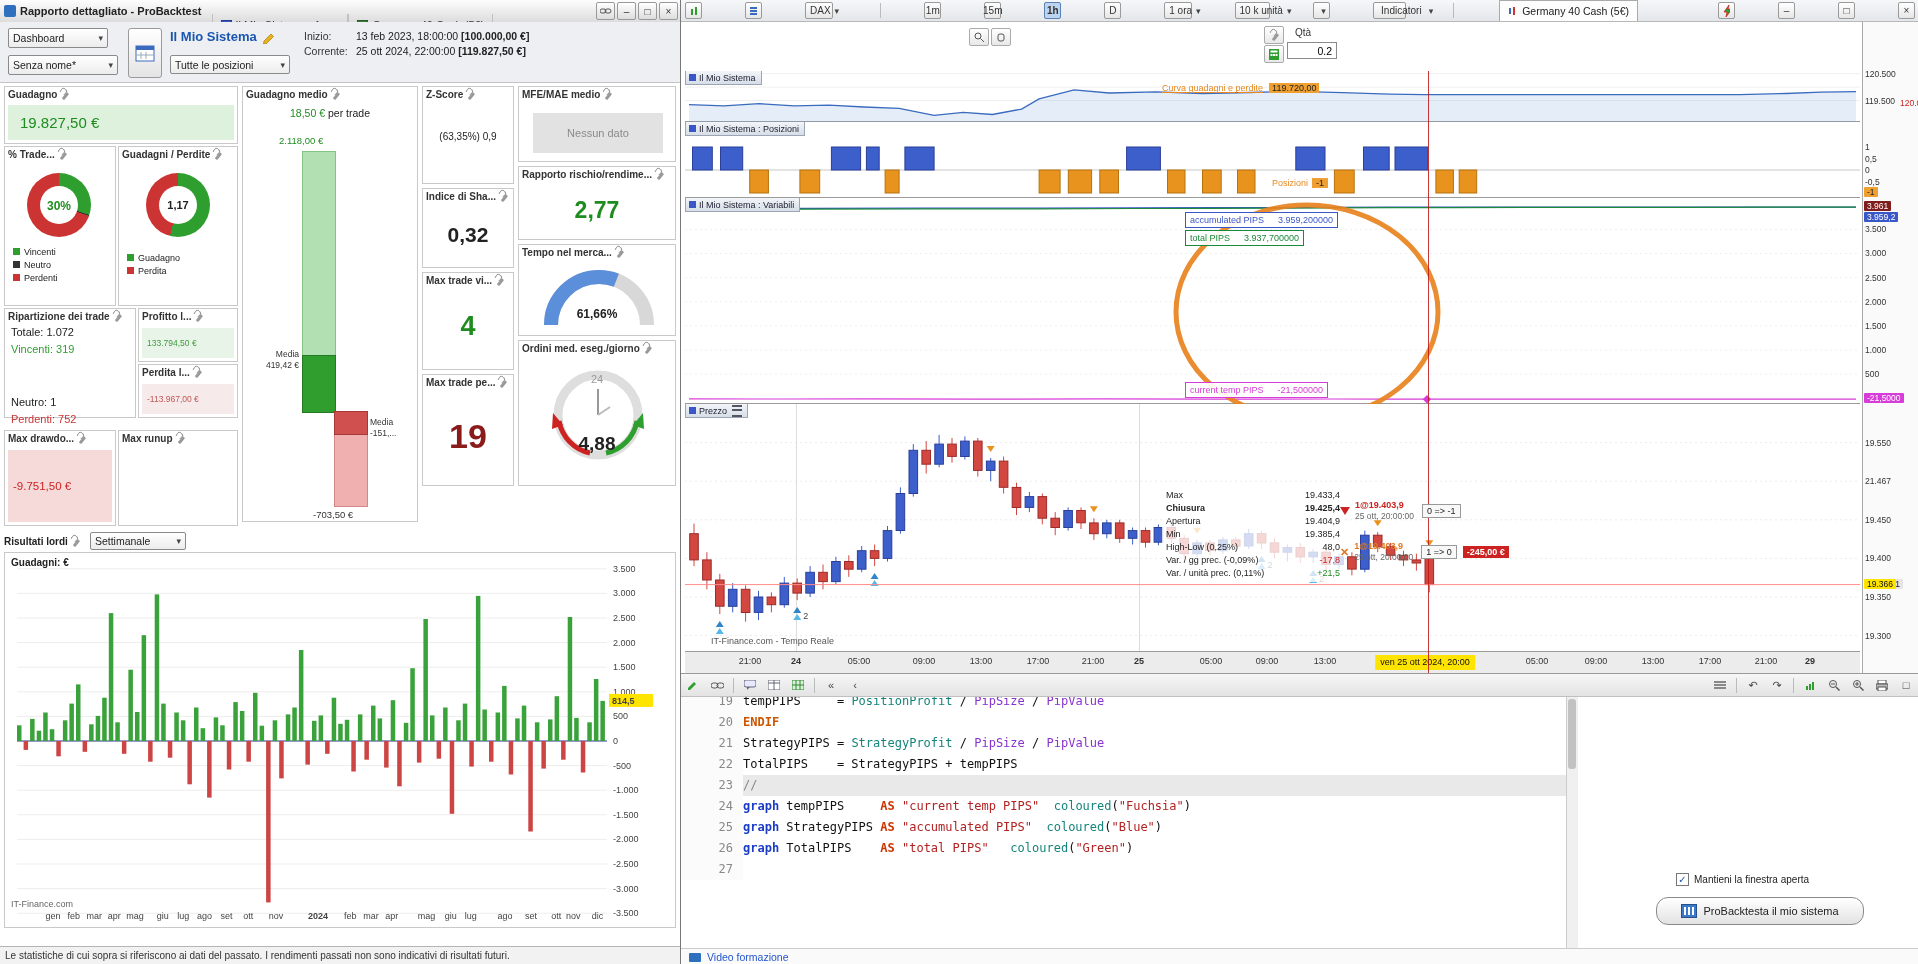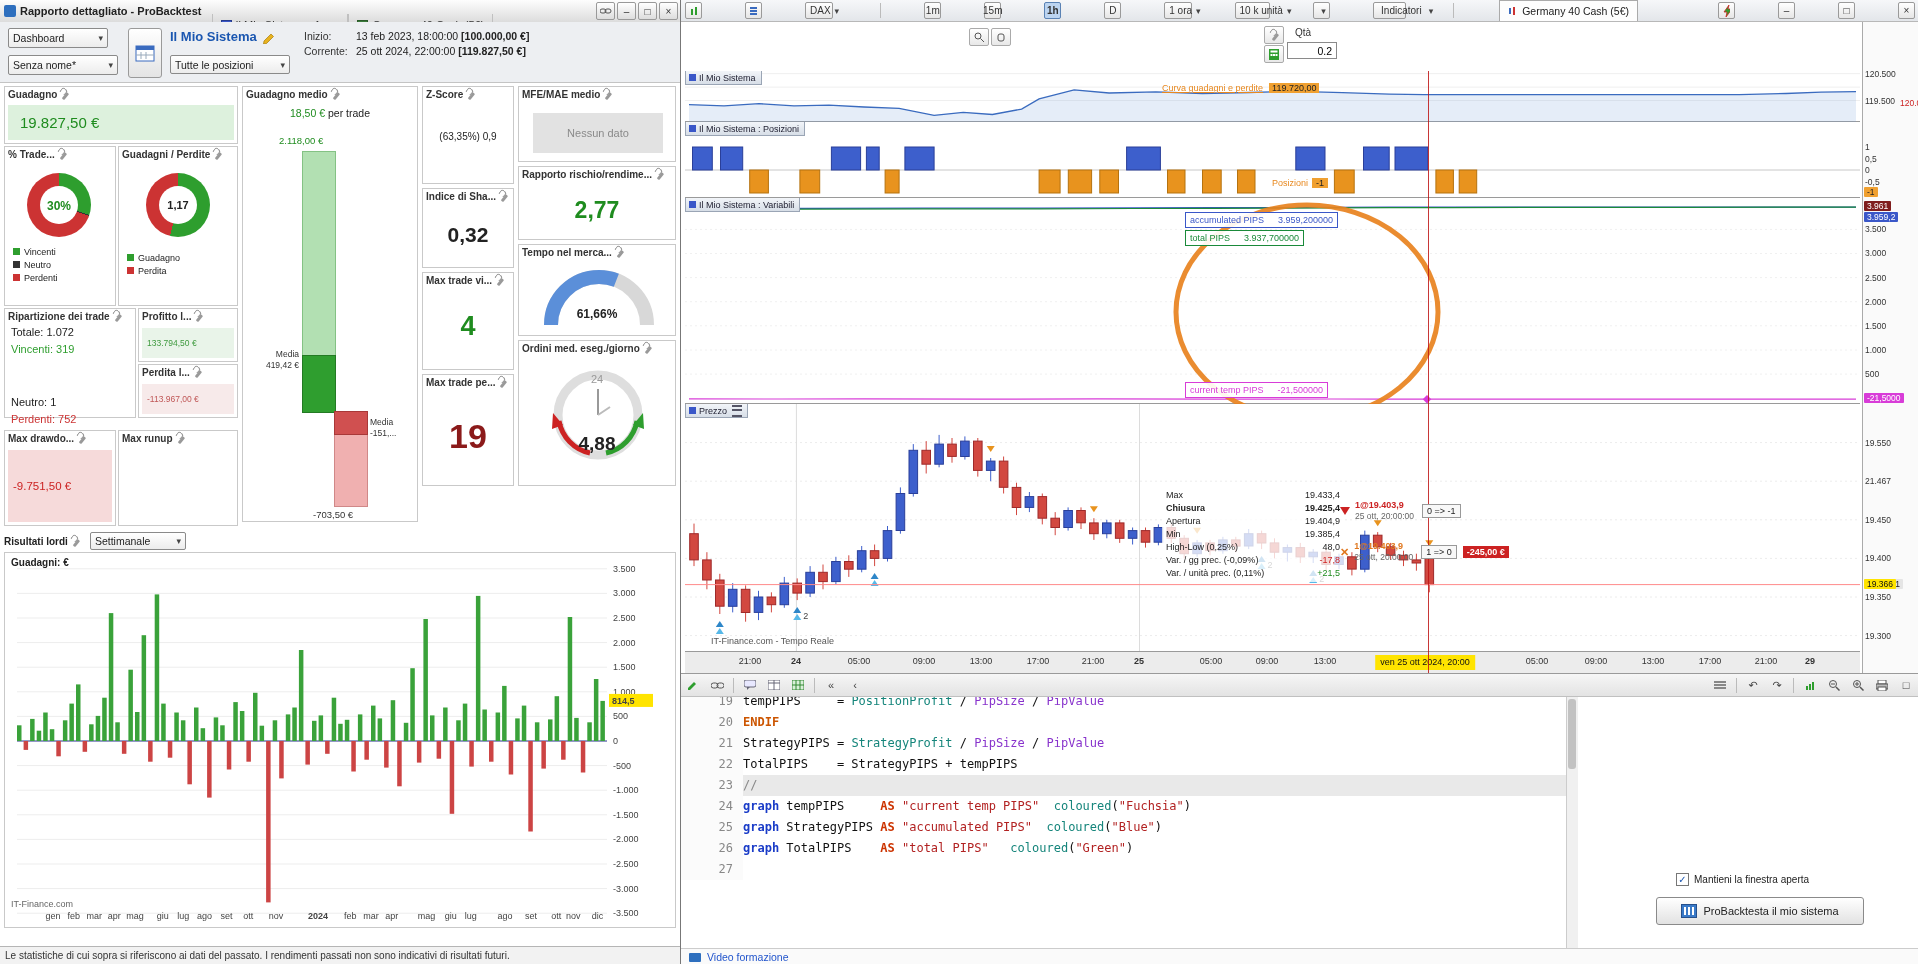--- a/index.html
+++ b/index.html
@@ -91,21 +91,21 @@
   .cline{display:flex;height:21px;white-space:pre;}
   .cline.hl{background:#e9e9e9;}
   .lnum{width:52px;text-align:right;padding-right:10px;color:#888;flex:none;background:#fbfbfb;}
   .tok-id{color:#111;}.tok-kw{color:#1a3cc8;font-weight:bold;}.tok-kw2{color:#cc5500;font-weight:bold;}
   .tok-as{color:#cc3300;font-weight:bold;}.tok-str{color:#b22222;}.tok-fn{color:#15857b;}.tok-var{color:#8833cc;}.tok-cm{color:#888;}
   .vscroll{position:absolute;left:885px;top:697px;width:11px;height:251px;background:#f0f0f0;border-left:1px solid #ccc;z-index:6;}
   .vthumb{position:absolute;left:1px;top:2px;width:8px;height:70px;background:#c2c2c2;border-radius:3px;}
   .coderight{position:absolute;left:896px;top:697px;right:0;height:251px;background:#fff;z-index:5;}
   .chkrow{position:absolute;left:99px;top:176px;display:flex;align-items:center;font-size:10px;color:#222;}
   .chk{width:11px;height:11px;border:1px solid #777;background:#fff;margin-right:5px;display:flex;align-items:center;justify-content:center;font-size:10px;color:#1a56b0;line-height:10px;}
-  .runbtn{position:absolute;left:79px;top:200px;width:206px;height:26px;border:1px solid #8a8a8a;border-radius:3px;background:linear-gradient(#ffffff,#e2e2e2);display:flex;align-items:center;justify-content:center;font-size:11px;color:#222;}
+  .runbtn{position:absolute;left:79px;top:200px;width:206px;height:26px;border:1px solid #8a8a8a;border-radius:12px;background:linear-gradient(#ffffff,#e2e2e2);display:flex;align-items:center;justify-content:center;font-size:11px;color:#222;}
   .gridico{width:14px;height:12px;background:#3a7ac8;border:1px solid #26508c;margin-right:6px;position:relative;}
   .gridico::after{content:"";position:absolute;inset:2px;background:repeating-linear-gradient(90deg,#fff 0 2px,transparent 2px 4px);}
   .cfooter{position:absolute;left:0;top:948px;right:0;height:16px;background:#fafafa;border-top:1px solid #ccc;display:flex;align-items:center;font-size:10.5px;z-index:16;}
   .vidlink{color:#2255cc;margin-left:6px;}
   .vidico{width:12px;height:9px;background:#2e6fbe;border-radius:1px;margin-left:8px;}
   .crossv{position:absolute;width:1px;background:rgba(190,20,20,.85);z-index:9;}
   .gaugeval{position:absolute;text-align:center;font-weight:bold;color:#222;}
   .g24{position:absolute;font-size:11px;color:#999;}
 </style>
 </head>

